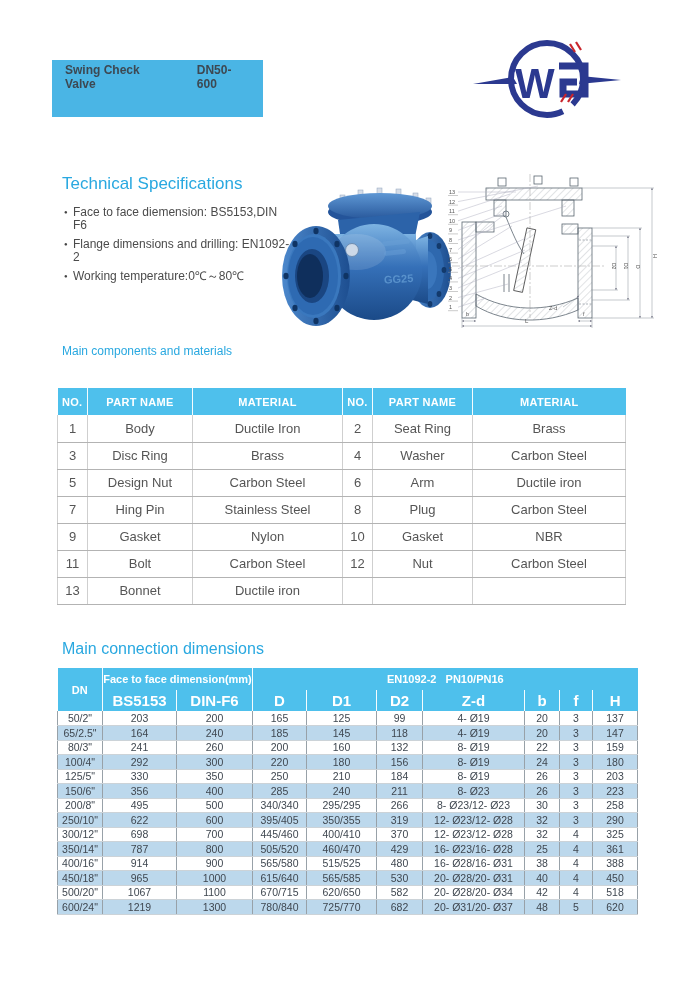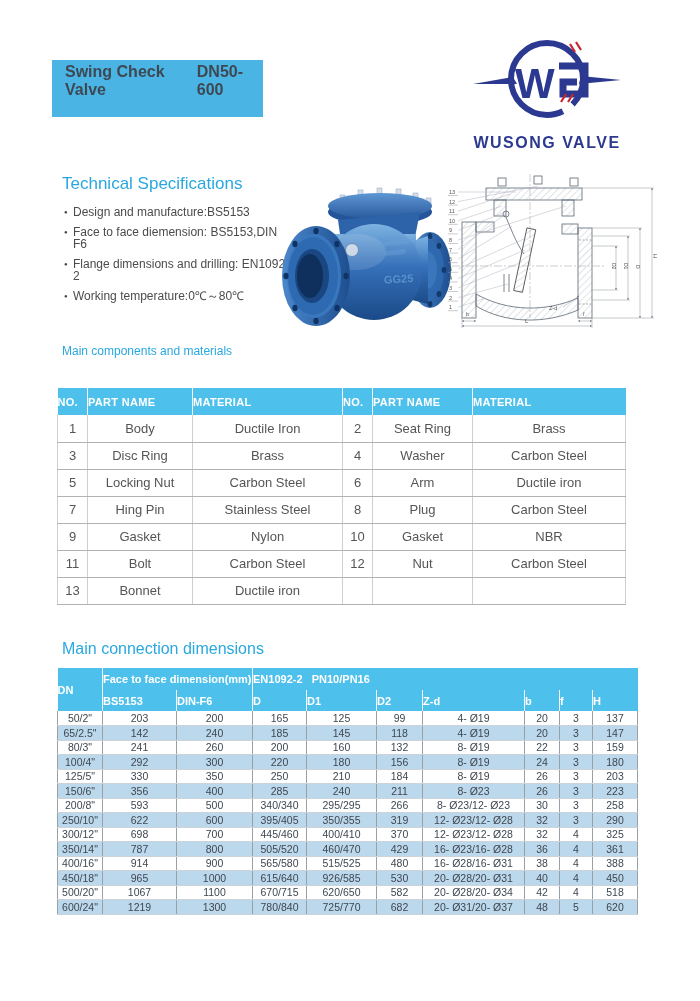--- a/index.html
+++ b/index.html
@@ -8,21 +8,21 @@
     --valve-blue:#2f6cb4; --text-gray:#4d4d4d;
   }
   *{box-sizing:border-box;margin:0;padding:0}
   html,body{background:#fff}
   .page{position:relative;width:700px;height:1001px;background:#fff;overflow:hidden;
         font-family:"Liberation Sans",sans-serif;color:var(--text-gray)}
 
   
   .banner{position:absolute;left:52px;top:60px;width:211px;height:57px;background:var(--banner-blue)}
   .banner-title{margin:5px 0 0 13px;font-size:20px;font-weight:bold;color:#fff;letter-spacing:.6px}
-  .banner-sub{margin:3px 14px 0 13px;font-size:16px;font-weight:bold;color:#3d4852;display:flex;gap:28px}
+  .banner-sub{margin:3px 14px 0 13px;font-size:12px;font-weight:bold;color:#3d4852;display:flex;gap:28px}
 
   
   .logo{position:absolute;left:452px;top:32px;width:190px;height:122px;text-align:center}
   .logo-brand{margin-top:2px;font-size:16px;font-weight:800;color:var(--logo-navy);letter-spacing:1.5px}
 
   
   .sec-heading{position:absolute;color:var(--heading-blue);font-weight:400}
   #tech-heading{left:62px;top:174px;font-size:17px}
   #comp-heading{left:62px;top:344px;font-size:12px}
   #dims-heading{left:62px;top:640px;font-size:16px}
@@ -32,34 +32,34 @@
   .bullets li{position:relative;padding-left:9px;font-size:12px;color:#4b4b4b;margin-bottom:7px;line-height:1.05}
   .bullets li::before{content:"●";position:absolute;left:0;top:3px;font-size:6px;color:#454545}
 
   
   .photo{position:absolute;left:278px;top:170px}
   .drawing{position:absolute;left:446px;top:166px}
   svg text{font-family:"Liberation Sans",sans-serif}
 
   
   table{border-collapse:collapse;table-layout:fixed;width:100%}
-  th{background:var(--table-header-blue);color:#fff;font-weight:bold;text-align:left;
+  th{background:var(--table-header-blue);color:#fff;font-weight:bold;text-align:center;
      border-right:1px solid rgba(255,255,255,.95)}
   th:last-child{border-right:none}
   td{text-align:center;vertical-align:middle;padding:0}
 
   .comp-wrap{position:absolute;left:57px;top:388px;width:568px}
   .comp-wrap th{height:27px;font-size:11px;letter-spacing:.3px}
   .comp-wrap td{height:27px;font-size:13px;color:#555;
      border-right:1px solid #cfcfcf;border-bottom:1px solid #b3b3b3}
   .comp-wrap td:first-child{border-left:1px solid #cfcfcf}
 
   .dims-wrap{position:absolute;left:57px;top:668px;width:580px}
   .dims-wrap thead tr:first-child th{height:22px;font-size:11px}
-  .dims-wrap thead tr:last-child th{height:21px;font-size:11px}
+  .dims-wrap thead tr:last-child th{height:21px;font-size:15px}
   .dims-wrap td{height:14.5px;font-size:10.5px;color:#3f4750;line-height:1;
      border-right:1px solid #98a1a8;border-bottom:1px solid #ccd3d8}
   .dims-wrap td:first-child{border-left:1px solid #98a1a8}
   .dims-wrap tr.alt td{background:var(--row-alt-blue)}
 </style>
 </head>
 <body>
 
 <div class="page">
 
@@ -80,26 +80,24 @@
 
       <line x1="103" y1="12" x2="108" y2="20" stroke="#c9252c" stroke-width="2.2"></line>
       <line x1="109" y1="10" x2="114" y2="18" stroke="#c9252c" stroke-width="2.2"></line>
 
       <text x="48" y="66" font-size="42" font-weight="bold" fill="#2b3990">W</text>
 
       <path d="M 92 34 L 118 34 L 118 62 L 96 62 L 96 50 L 110 50" fill="none" stroke="#2b3990" stroke-width="7"></path>
       <line x1="94" y1="70" x2="99" y2="62" stroke="#c9252c" stroke-width="2.2"></line>
       <line x1="101" y1="70" x2="106" y2="62" stroke="#c9252c" stroke-width="2.2"></line>
     </svg>
-    <div class="logo-brand">WUSONG VALVE</div>
   </div>
 
   <div class="sec-heading" id="tech-heading">Technical Specifications</div>
   <ul class="bullets">
-    <li>Design and manufacture:BS5153</li>
     <li>Face to face diemension: BS5153,DIN F6</li>
     <li>Flange dimensions and drilling: EN1092-2</li>
     <li>Working temperature:0℃～80℃</li>
   </ul>
 
   <svg class="photo" width="178" height="162" viewBox="0 0 178 162">
     <defs>
       <linearGradient id="gBody" x1="0" y1="0" x2="0" y2="1">
         <stop offset="0" stop-color="#7db3e2"></stop>
           <stop offset=".45" stop-color="#3570b8"></stop>
@@ -314,21 +312,21 @@
           <tr>
             <td>3</td>
             <td>Disc Ring</td>
             <td>Brass</td>
             <td>4</td>
             <td>Washer</td>
             <td>Carbon Steel</td>
           </tr>
           <tr>
             <td>5</td>
-            <td>Locking Nut</td>
+            <td>Design Nut</td>
             <td>Carbon Steel</td>
             <td>6</td>
             <td>Arm</td>
             <td>Ductile iron</td>
           </tr>
           <tr>
             <td>7</td>
             <td>Hing Pin</td>
             <td>Stainless Steel</td>
             <td>8</td>
@@ -404,21 +402,21 @@
             <td>165</td>
             <td>125</td>
             <td>99</td>
             <td>4- Ø19</td>
             <td>20</td>
             <td>3</td>
             <td>137</td>
           </tr>
           <tr class="alt">
             <td>65/2.5"</td>
-            <td>142</td>
+            <td>164</td>
             <td>240</td>
             <td>185</td>
             <td>145</td>
             <td>118</td>
             <td>4- Ø19</td>
             <td>20</td>
             <td>3</td>
             <td>147</td>
           </tr>
           <tr>
@@ -464,21 +462,21 @@
             <td>285</td>
             <td>240</td>
             <td>211</td>
             <td>8- Ø23</td>
             <td>26</td>
             <td>3</td>
             <td>223</td>
           </tr>
           <tr>
             <td>200/8"</td>
-            <td>593</td>
+            <td>495</td>
             <td>500</td>
             <td>340/340</td>
             <td>295/295</td>
             <td>266</td>
             <td>8- Ø23/12- Ø23</td>
             <td>30</td>
             <td>3</td>
             <td>258</td>
           </tr>
           <tr class="alt">
@@ -506,42 +504,42 @@
             <td>325</td>
           </tr>
           <tr class="alt">
             <td>350/14"</td>
             <td>787</td>
             <td>800</td>
             <td>505/520</td>
             <td>460/470</td>
             <td>429</td>
             <td>16- Ø23/16- Ø28</td>
-            <td>36</td>
+            <td>25</td>
             <td>4</td>
             <td>361</td>
           </tr>
           <tr>
             <td>400/16"</td>
             <td>914</td>
             <td>900</td>
             <td>565/580</td>
             <td>515/525</td>
             <td>480</td>
             <td>16- Ø28/16- Ø31</td>
             <td>38</td>
             <td>4</td>
             <td>388</td>
           </tr>
           <tr class="alt">
             <td>450/18"</td>
             <td>965</td>
             <td>1000</td>
             <td>615/640</td>
-            <td>926/585</td>
+            <td>565/585</td>
             <td>530</td>
             <td>20- Ø28/20- Ø31</td>
             <td>40</td>
             <td>4</td>
             <td>450</td>
           </tr>
           <tr>
             <td>500/20"</td>
             <td>1067</td>
             <td>1100</td>

